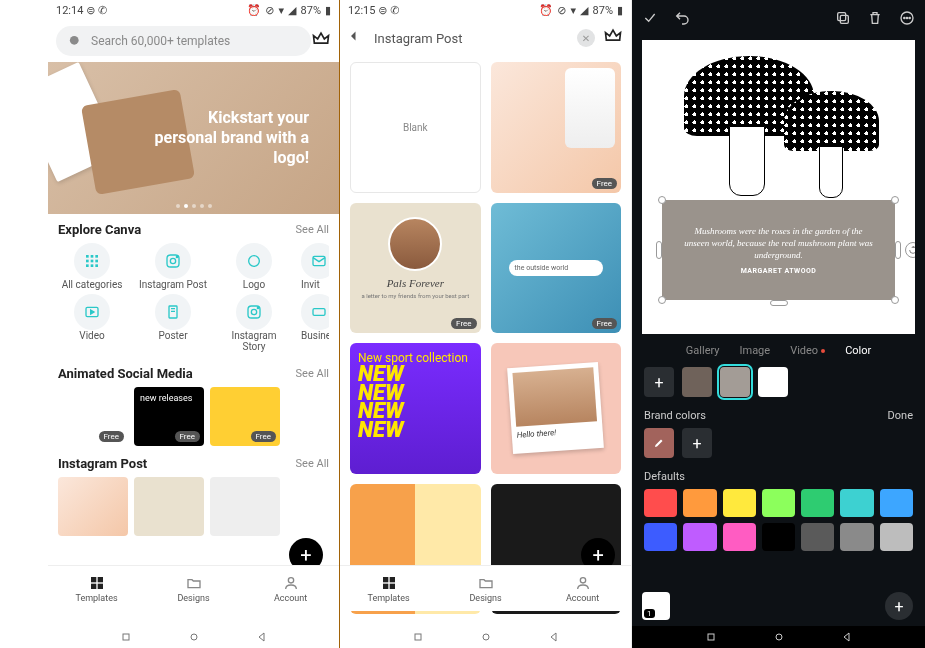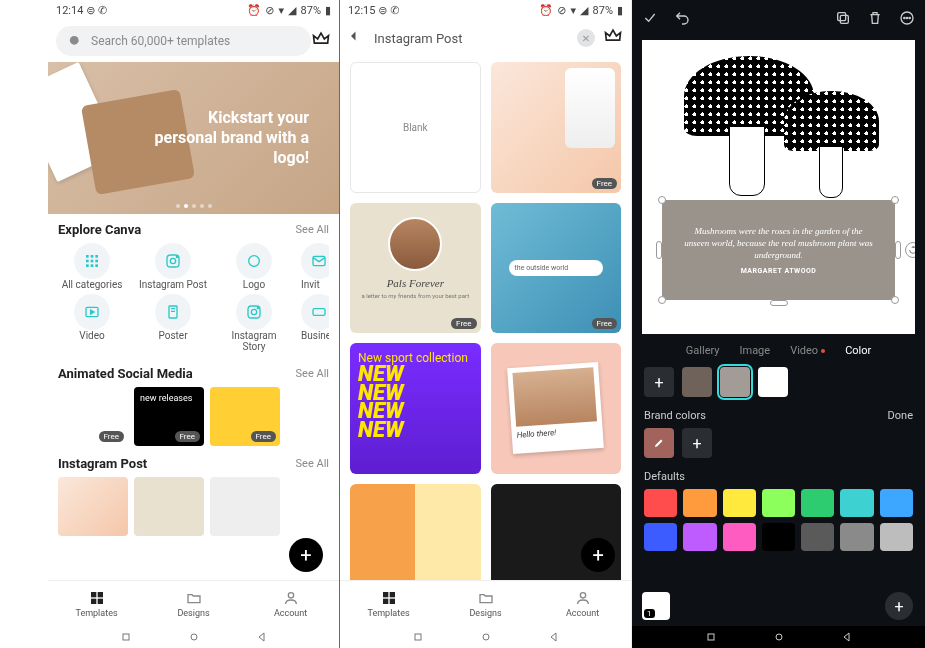--- a/index.html
+++ b/index.html
@@ -40,21 +40,21 @@
   .cat .circ { width: 36px; height: 36px; border-radius: 50%; background: #f1f4f6; display: flex; align-items: center; justify-content: center; }
   .cat .circ svg { width: 16px; height: 16px; fill: none; stroke: #2ac8c8; stroke-width: 2; }
   .cat .circ.solid svg { fill: #2ac8c8; stroke: none; }
   .cat .lbl { font-size: 10px; color: #555; text-align: center; }
   
   .thumbs { display: flex; gap: 6px; overflow: hidden; }
   .thumb { position: relative; width: 92px; height: 92px; border-radius: 4px; background: #eee; flex-shrink: 0; overflow: hidden; }
   .thumb.sm { height: 59px; width: 70px; }
   .badge { position: absolute; right: 4px; bottom: 4px; background: #555; color: #fff; font-size: 8px; padding: 1px 5px; border-radius: 7px; }
   
-  .bottom { position: absolute; bottom: 22px; left: 0; right: 0; height: 46px; border-top: 1px solid #eee; display: flex; background: #fff; }
+  .bottom { position: absolute; bottom: 37px; left: 0; right: 0; height: 46px; border-top: 1px solid #eee; display: flex; background: #fff; }
   .bottom .tab { flex: 1; display: flex; flex-direction: column; align-items: center; justify-content: center; gap: 2px; }
   .bottom .tab svg { width: 16px; height: 16px; fill: #222; }
   .bottom .tab.secondary svg { fill: none; stroke: #888; stroke-width: 2; }
   .bottom .tab .lbl { font-size: 9px; color: #555; }
   .fab { position: absolute; right: 16px; bottom: 76px; width: 34px; height: 34px; border-radius: 50%; background: #000; color: #fff; display: flex; align-items: center; justify-content: center; font-size: 20px; }
   
   .sysnav { position: absolute; bottom: 0; left: 0; right: 0; height: 22px; background: #fff; display: flex; justify-content: center; gap: 56px; align-items: center; }
   .s3 .sysnav { background: #000; }
   .sysnav svg { width: 12px; height: 12px; fill: none; stroke: #777; stroke-width: 2; }
   .s3 .sysnav svg { stroke: #ccc; }

